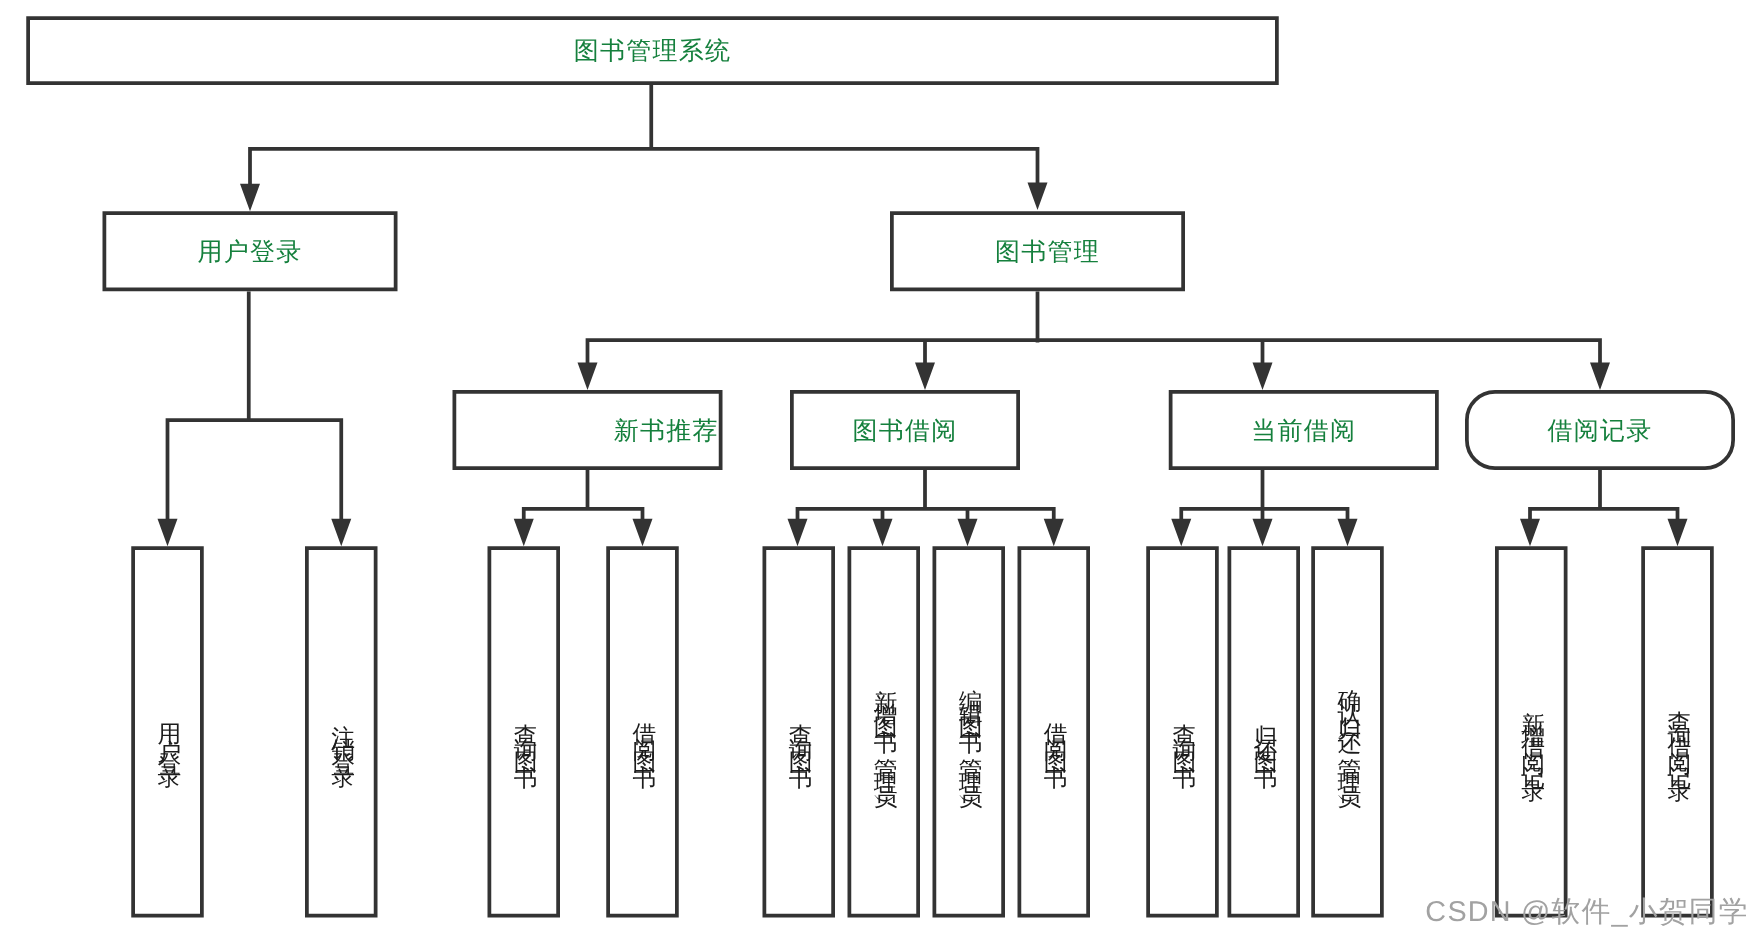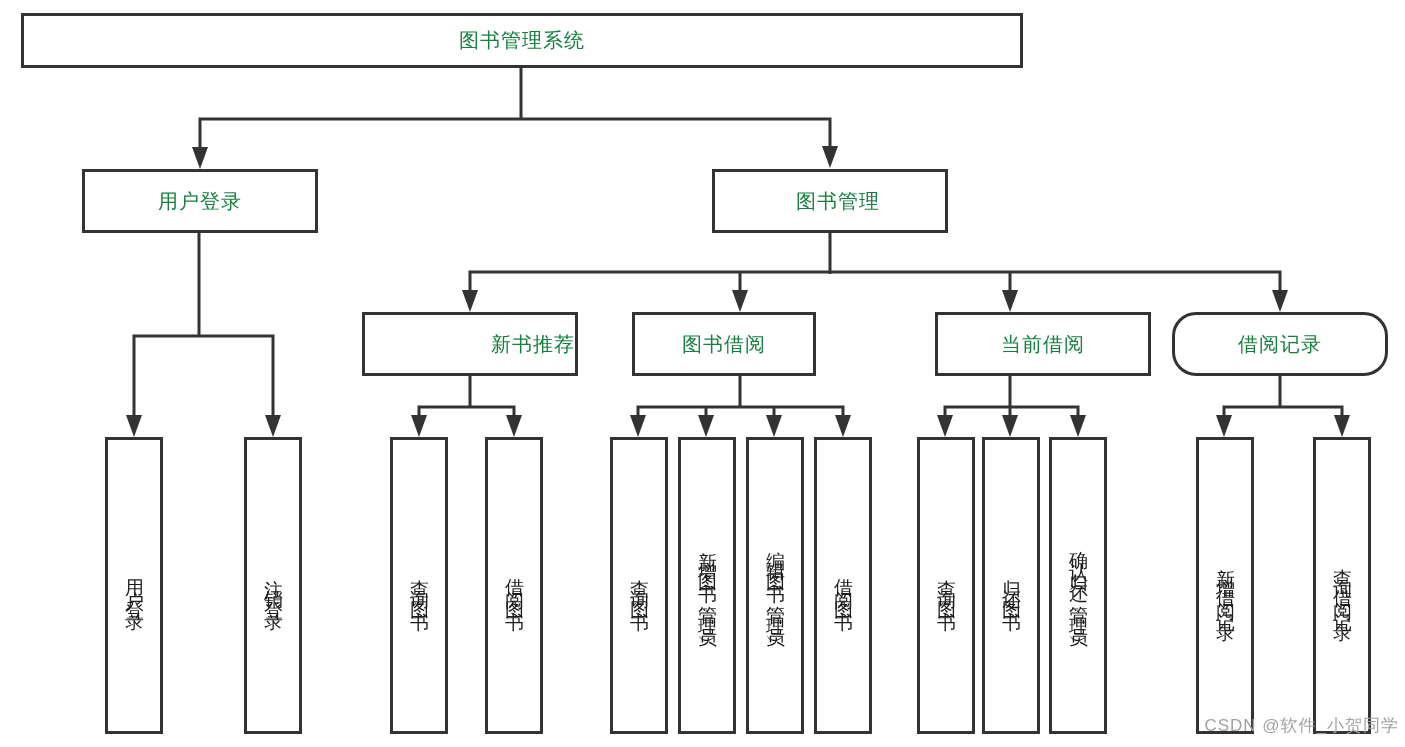--- a/index.html
+++ b/index.html
@@ -54,21 +54,21 @@
   .lf3  { left: 390px; }  .lf4  { left: 485px; }
   .lf5  { left: 610px; }  .lf6  { left: 678px; }
   .lf7  { left: 746px; }  .lf8  { left: 814px; }
   .lf9  { left: 917px; }  .lf10 { left: 982px; }
   .lf11 { left: 1049px; } .lf12 { left: 1196px; }
   .lf13 { left: 1313px; }
   #watermark {
     position: absolute;
     right: 6px;
     top: 714px;
-    font-size: 17px;
+    font-size: 23px;
     color: #a2a2a2;
     letter-spacing: 1px;
     z-index: 5;
     white-space: nowrap;
   }
 </style>
 </head>
 <body>
 
 <div id="canvas">

